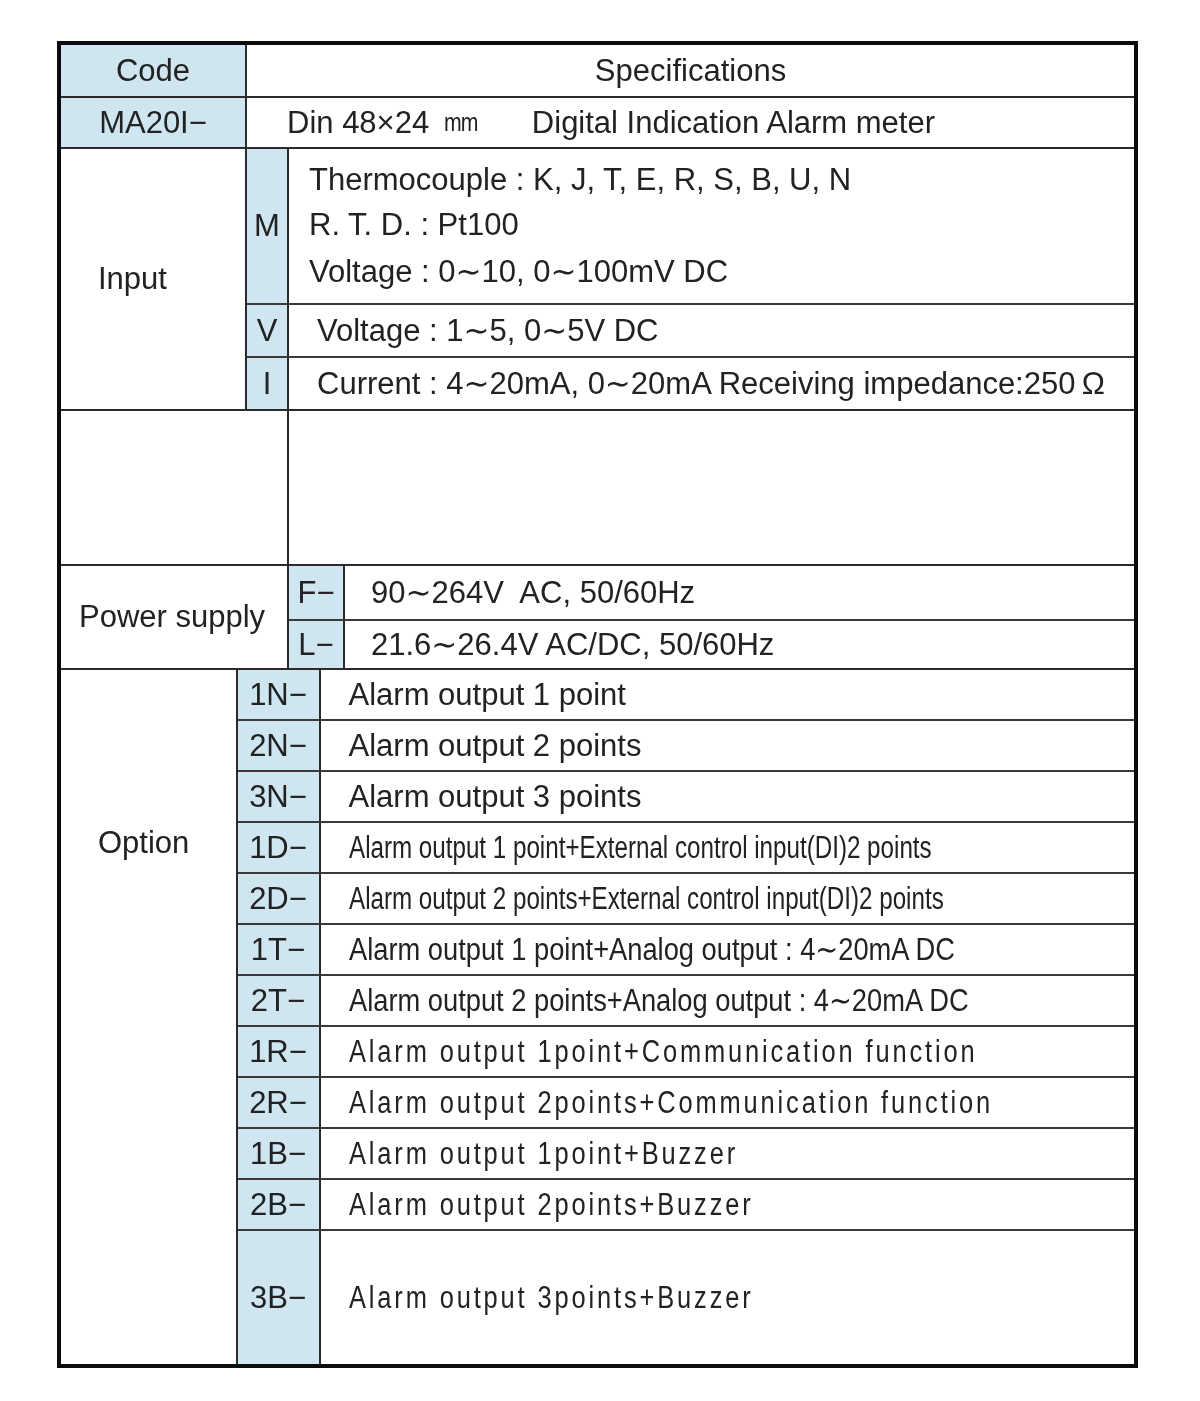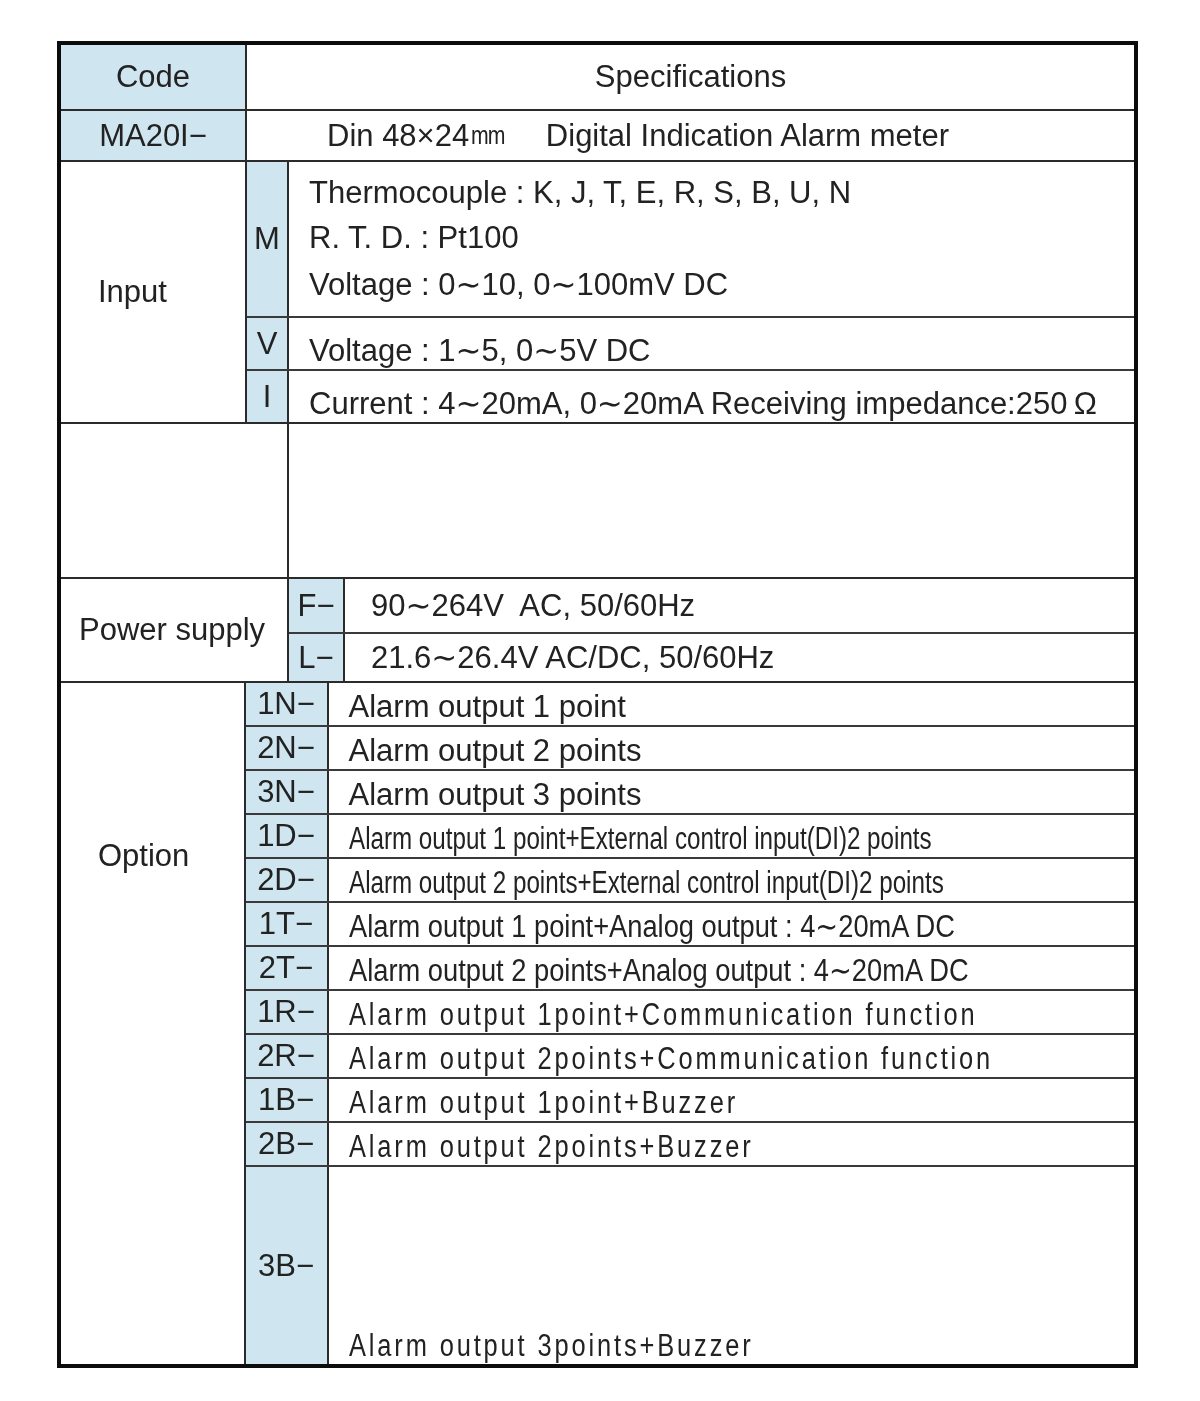--- a/index.html
+++ b/index.html
@@ -24,56 +24,56 @@
   .w-code{width:186px;}      
   .w-mvi{width:42px;}        
   .w-empty{width:228px;}     
   .w-fl{width:56px;}         
   .w-opt-label{width:284px;} 
   .w-opt-code{width:83px;}   
   .w-rem-label{width:368px;} 
   .w-rem-code{width:41px;}   
 
   
-  .h-header{height:66px;}
+  .h-header{height:53px;}
   .h-model{height:51px;}
   .h-input{height:262px;}
   .h-emptysec{height:155px;}
   .h-power{height:104px;}
   .h-option{height:576px;}
 
   .subcol{display:flex;flex-direction:column;flex:1 1 auto;}
   .subrow{display:flex;flex-direction:row;box-sizing:border-box;border-bottom:2px solid #3a3a3a;flex:0 0 auto;}
   .subrow:last-child{border-bottom:none;flex:1 1 auto;}
   .h-m{height:156px;}
   .h-v{height:53px;}
   .h-i{height:53px;}
   .h-f{height:55px;}
-  .h-orow{height:44px;}
+  .h-orow{height:51px;}
   .h-r0{height:55px;}
 
-  .pad-desc{padding-left:20px;align-items:flex-end;}
+  .pad-desc{padding-left:28px;}
   .pad-power{padding-left:26px;}
   .pad-rem0{padding-left:19px;}
   .pad-rem9{padding-left:34px;}
   .label-pad{padding-left:37px;}
   .power-pad{padding-left:18px;}
 
   .mlines{flex-direction:column;align-items:flex-start;justify-content:space-around;padding:8px 0 8px 20px;}
   .mlines div{white-space:nowrap;}
 
   .opt-label{align-items:flex-start;padding-top:155px;}
 
   .nowrap{white-space:nowrap;}
   .cond{display:inline-block;transform:scaleX(0.78);transform-origin:0 50%;white-space:nowrap;}
   .cond2{display:inline-block;transform:scaleX(0.88);transform-origin:0 50%;white-space:nowrap;}
   .wide{display:inline-block;transform:scaleX(0.82);transform-origin:0 50%;letter-spacing:3.5px;white-space:nowrap;}
   .mm{font-size:25px;letter-spacing:-1px;display:inline-block;transform:scaleX(0.85);transform-origin:0 70%;margin-left:2px;}
   .gap{margin-left:35px;}
-  .modelrow{white-space:nowrap;padding-left:80px;}
+  .modelrow{white-space:nowrap;padding-left:40px;gap:13px;}
 </style>
 </head>
 <body>
 
 <div class="page">
   <div class="tbl">
 
     <div class="sec h-header">
       <div class="cell blue br center w-code">
         <span>Code</span>

